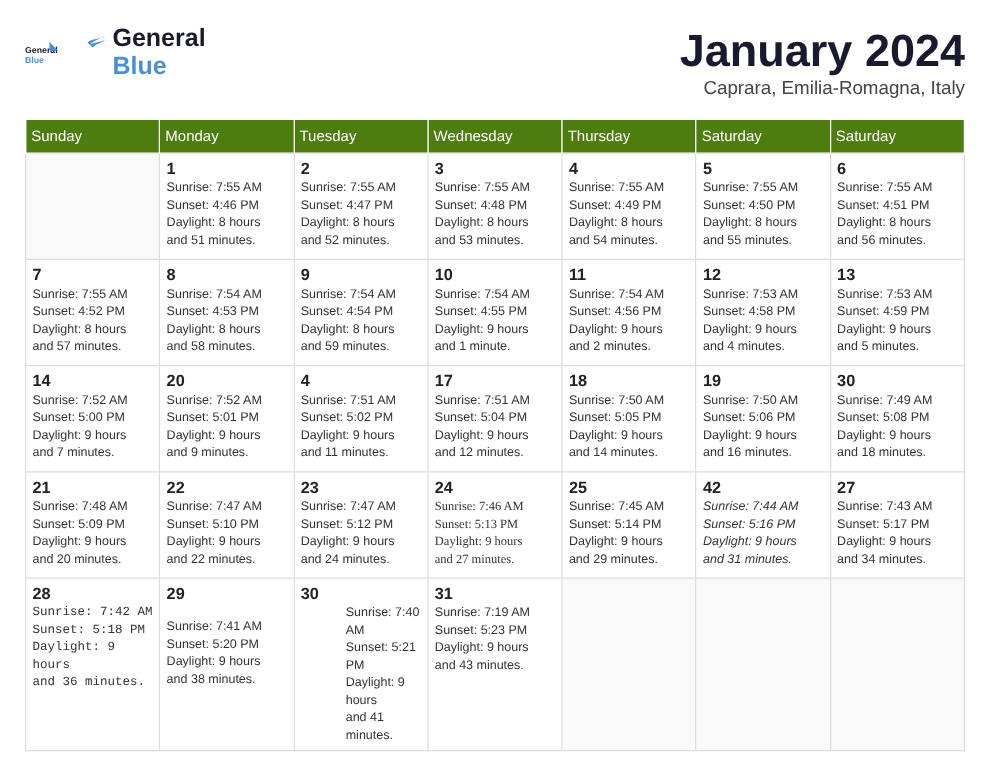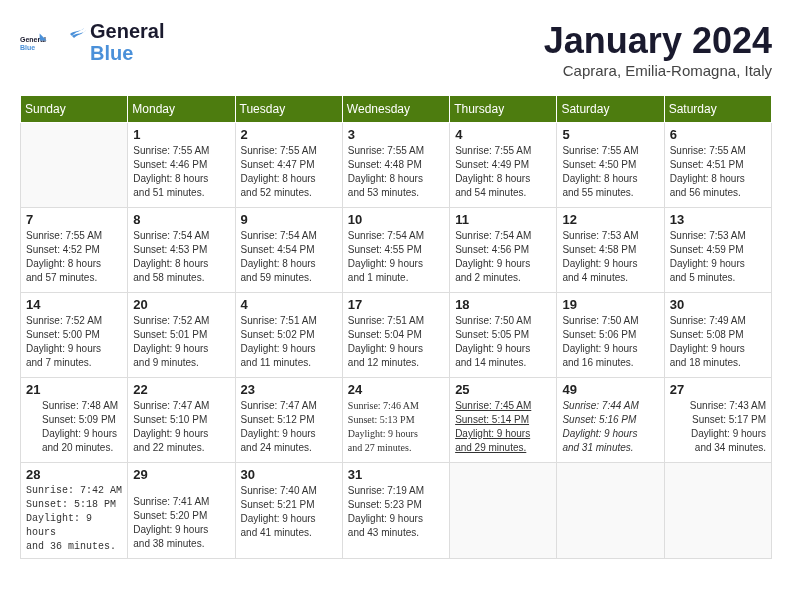--- a/index.html
+++ b/index.html
@@ -263,21 +263,21 @@
           <div class="day-num">30</div>
           <div class="day-info" style="white-space: pre-line;">Sunrise: 7:49 AM
 Sunset: 5:08 PM
 Daylight: 9 hours
 and 18 minutes.</div>
         </td>
       </tr>
       <tr class="week-row">
         <td>
           <div class="day-num">21</div>
-          <div class="day-info" style="white-space: pre-line; margin-left: 16px;">Sunrise: 7:48 AM
+          <div class="day-info" style="white-space: pre-line;">Sunrise: 7:48 AM
 Sunset: 5:09 PM
 Daylight: 9 hours
 and 20 minutes.</div>
         </td>
         <td>
           <div class="day-num">22</div>
           <div class="day-info" style="white-space: pre-line;">Sunrise: 7:47 AM
 Sunset: 5:10 PM
 Daylight: 9 hours
 and 22 minutes.</div>
@@ -291,35 +291,35 @@
         </td>
         <td>
           <div class="day-num">24</div>
           <div class="day-info" style="white-space: pre-line; font-family: Liberation Serif, serif;">Sunrise: 7:46 AM
 Sunset: 5:13 PM
 Daylight: 9 hours
 and 27 minutes.</div>
         </td>
         <td>
           <div class="day-num">25</div>
-          <div class="day-info" style="white-space: pre-line; text-decoration: underline;">Sunrise: 7:45 AM
+          <div class="day-info" style="white-space: pre-line;">Sunrise: 7:45 AM
 Sunset: 5:14 PM
 Daylight: 9 hours
 and 29 minutes.</div>
         </td>
         <td>
-          <div class="day-num">49</div>
+          <div class="day-num">42</div>
           <div class="day-info" style="white-space: pre-line; font-style: italic;">Sunrise: 7:44 AM
 Sunset: 5:16 PM
 Daylight: 9 hours
 and 31 minutes.</div>
         </td>
         <td>
           <div class="day-num">27</div>
-          <div class="day-info" style="white-space: pre-line; text-align: right;">Sunrise: 7:43 AM
+          <div class="day-info" style="white-space: pre-line;">Sunrise: 7:43 AM
 Sunset: 5:17 PM
 Daylight: 9 hours
 and 34 minutes.</div>
         </td>
       </tr>
       <tr class="week-row">
         <td>
           <div class="day-num">28</div>
           <div class="day-info" style="white-space: pre-line; font-family: Liberation Mono, monospace;">Sunrise: 7:42 AM
 Sunset: 5:18 PM
@@ -328,21 +328,21 @@
         </td>
         <td>
           <div class="day-num">29</div>
           <div class="day-info" style="white-space: pre-line; margin-top: 13px;">Sunrise: 7:41 AM
 Sunset: 5:20 PM
 Daylight: 9 hours
 and 38 minutes.</div>
         </td>
         <td>
           <div class="day-num">30</div>
-          <div class="day-info" style="white-space: pre-line;">Sunrise: 7:40 AM
+          <div class="day-info" style="white-space: pre-line; margin-left: 36px;">Sunrise: 7:40 AM
 Sunset: 5:21 PM
 Daylight: 9 hours
 and 41 minutes.</div>
         </td>
         <td>
           <div class="day-num">31</div>
           <div class="day-info" style="white-space: pre-line;">Sunrise: 7:19 AM
 Sunset: 5:23 PM
 Daylight: 9 hours
 and 43 minutes.</div>

